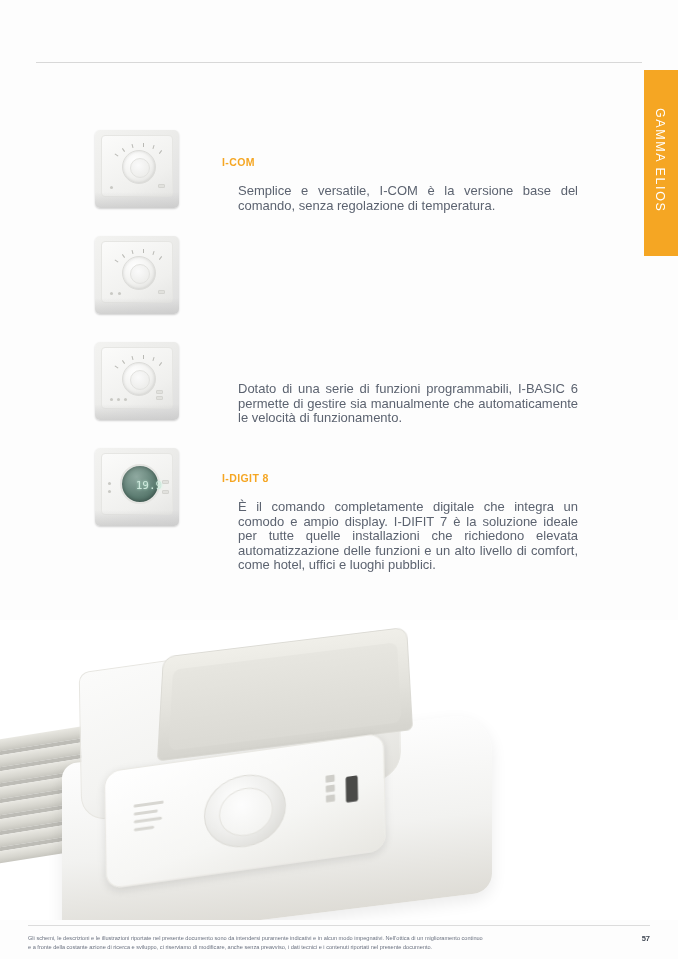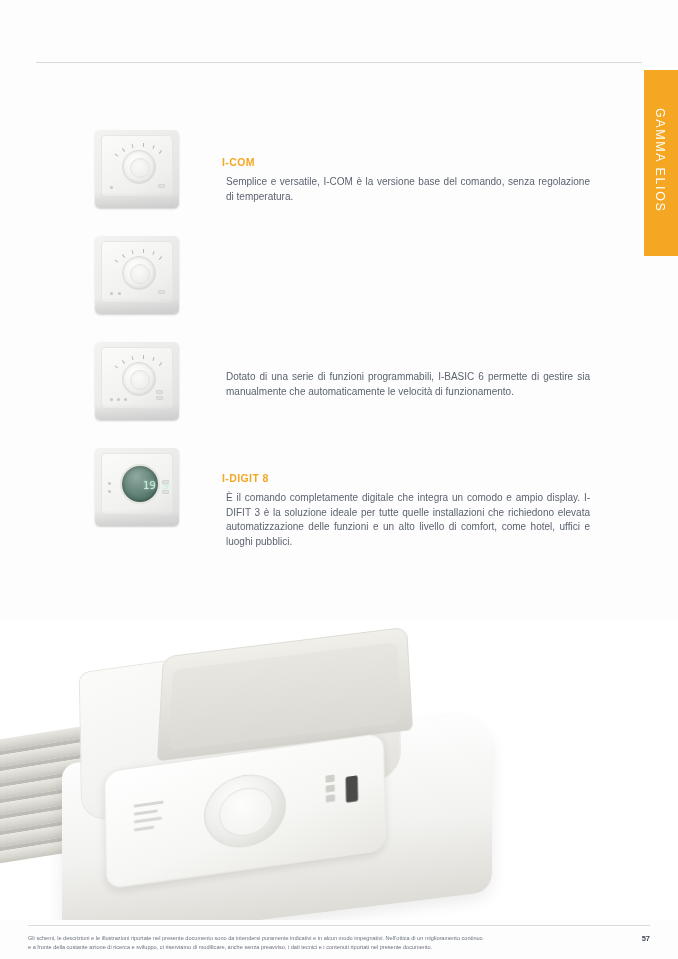--- a/index.html
+++ b/index.html
@@ -159,21 +159,21 @@
     top: 10px;
     width: 40px;
     height: 40px;
     border-radius: 50%;
     background: radial-gradient(circle at 40% 30%, #8fa9a0 0%, #5d7d72 60%, #3e5b52 100%);
     border: 2px solid #e4e4e1;
     box-shadow: inset 0 0 5px rgba(0,0,0,0.35);
   }
   .digital-text {
     position: absolute;
-    left: 16px;
+    left: 9px;
     top: 13px;
     width: 100%;
     text-align: center;
     color: #cfe9dd;
     font-family: "DejaVu Sans Mono", monospace;
     font-size: 11px;
     letter-spacing: 0px;
     text-shadow: 0 0 3px rgba(190,255,225,0.8);
   }
 
@@ -187,24 +187,24 @@
   .row-idx-0 .txt { top: 26px; }
   .prod-title {
     color: #f5a623;
     font-size: 10.5px;
     font-weight: bold;
     letter-spacing: 0.4px;
     margin: 0 0 7px 0;
   }
   .prod-desc {
     color: #5c6370;
-    font-size: 10px;
+    font-size: 13px;
     line-height: 14.5px;
     text-align: justify;
-    margin: 4px;
+    margin: 16px;
   }
 
   
   .hero {
     position: absolute;
     left: 0;
     top: 620px;
     width: 678px;
     height: 300px;
     overflow: hidden;
@@ -487,21 +487,21 @@
             </div>
             <div class="mini-led" style="left:6px;top:28px;"></div>
             <div class="mini-led" style="left:6px;top:36px;"></div>
             <div class="btn-small" style="left:60px;top:26px;"></div>
             <div class="btn-small" style="left:60px;top:36px;"></div>
           </div>
         </div>
       </div>
       <div class="txt">
         <p class="prod-title">I-DIGIT 8</p>
-        <p class="prod-desc">È il comando completamente digitale che integra un comodo e ampio display. I-DIFIT 3 è la soluzione ideale per tutte quelle installazioni che richiedono elevata automatizzazione delle funzioni e un alto livello di comfort, come hotel, uffici e luoghi pubblici.</p>
+        <p class="prod-desc">È il comando completamente digitale che integra un comodo e ampio display. I-DIFIT 7 è la soluzione ideale per tutte quelle installazioni che richiedono elevata automatizzazione delle funzioni e un alto livello di comfort, come hotel, uffici e luoghi pubblici.</p>
       </div>
     </div>
 
   </div>
 
   <div class="hero">
     <div class="hero-bg"></div>
 
     <div class="slats">
       <div class="slat" style="top:0px;"></div>

